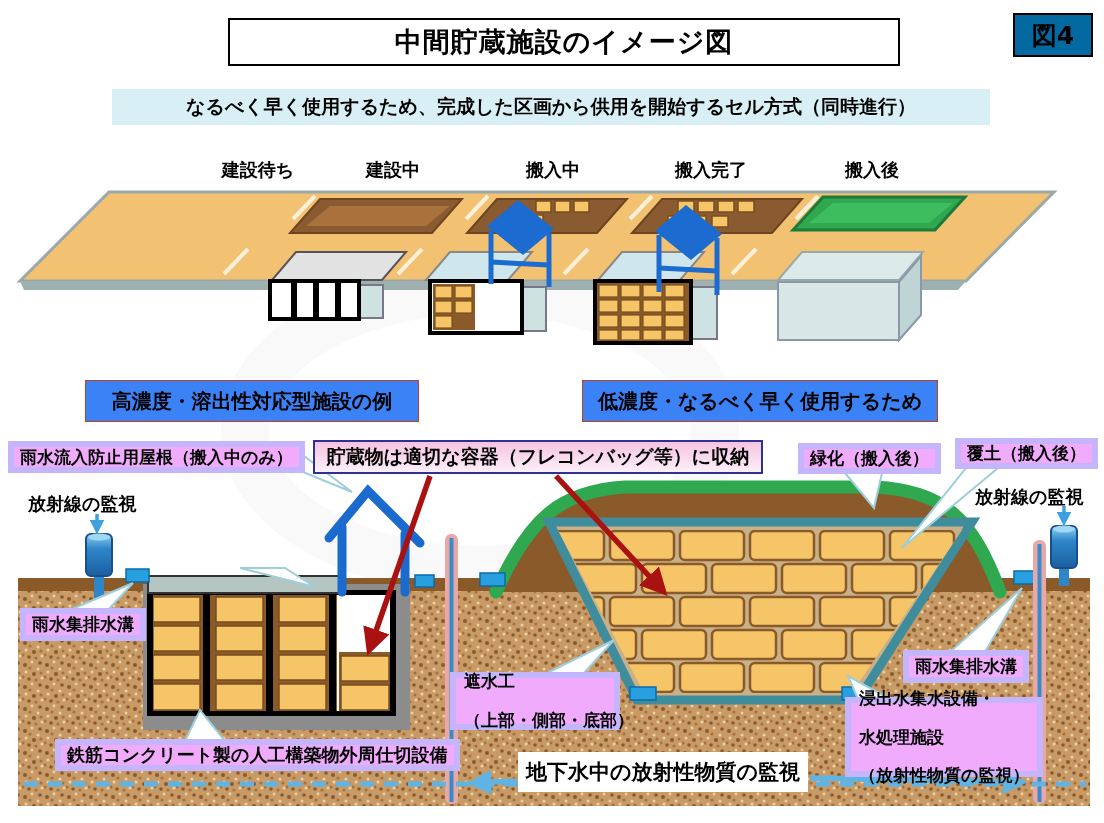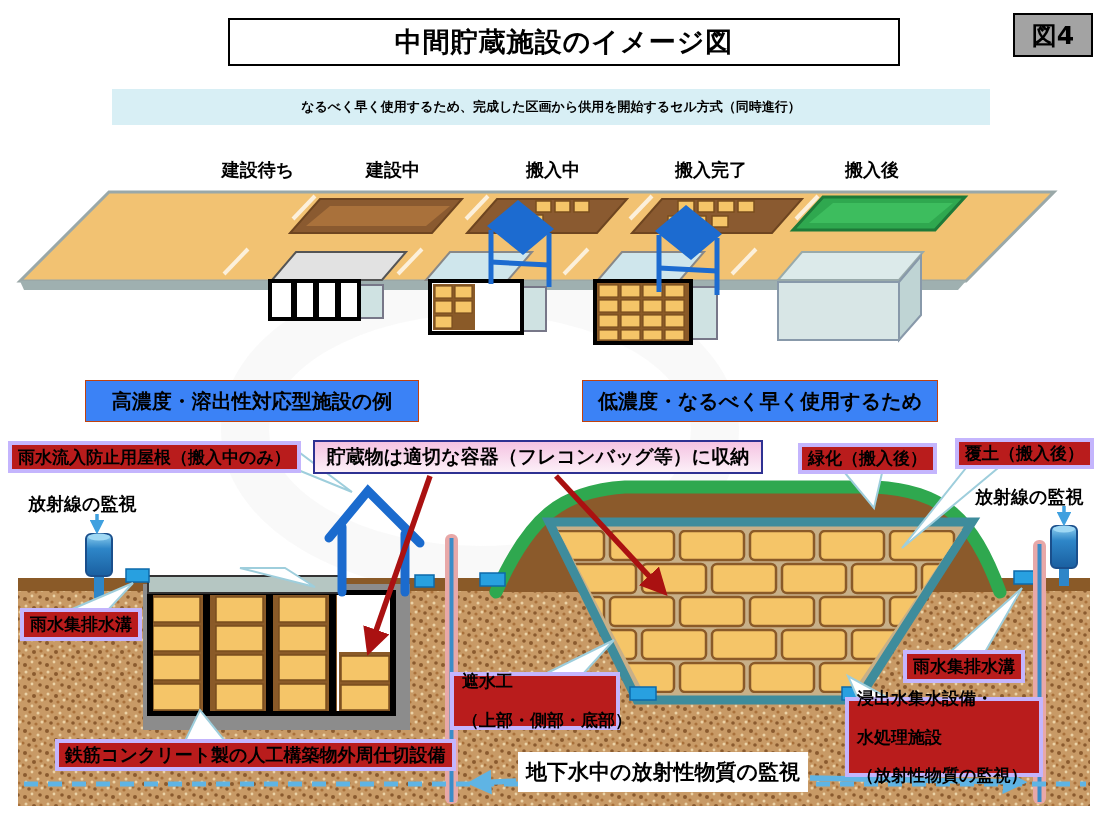--- a/index.html
+++ b/index.html
@@ -2,28 +2,28 @@
 <html><head>
 <meta charset="utf-8">
 <style>
   html,body{margin:0;padding:0;background:#fff;}
   .page{position:relative;width:1104px;height:823px;background:#fff;overflow:hidden;
         font-family:"DejaVu Sans","Liberation Sans",sans-serif;color:#000;padding-left:45px;}
   .abs{position:absolute;box-sizing:border-box;}
   .titlebox{border:2px solid #000;display:flex;align-items:center;justify-content:center;
             font-size:27px;font-weight:bold;letter-spacing:1px;background:#fff;z-index:6;}
   .figbox{border:2px solid #000;display:flex;align-items:center;justify-content:center;
-          font-size:25px;font-weight:bold;background:#a3a3a3;z-index:6;}
+          font-size:25px;font-weight:bold;background:#0369a1;z-index:6;}
   .banner{background:#D8EFF5;display:flex;align-items:center;justify-content:center;
-          font-size:13px;font-weight:bold;white-space:nowrap;z-index:6;}
+          font-size:19px;font-weight:bold;white-space:nowrap;z-index:6;}
   .stage{position:absolute;transform:translateX(-50%);font-size:18px;font-weight:bold;
          white-space:nowrap;z-index:6;}
   .hdr{border:1px solid #c2410c;background:#3b82f6;display:flex;align-items:center;justify-content:center;
        font-size:20px;font-weight:bold;white-space:nowrap;z-index:6;}
-  .callout{background:#b91c1c;border:4px solid #c4b5fd;display:flex;align-items:center;justify-content:center;
+  .callout{background:#f0abfc;border:6px solid #c4b5fd;display:flex;align-items:center;justify-content:center;
            font-size:17px;font-weight:bold;white-space:nowrap;z-index:7;padding:0 6px;}
   .callout.multi{flex-direction:column;align-items:flex-start;justify-content:center;line-height:1.35;gap:16px;}
   .plainlabel{font-size:18px;font-weight:bold;white-space:nowrap;z-index:7;}
   .pinknote{border:2px solid #2E3192;background:linear-gradient(#F5C3E2,#FCF0F8);
             display:flex;align-items:center;justify-content:center;font-size:19px;font-weight:bold;
             white-space:nowrap;z-index:8;}
   .gwbox{background:#fff;display:flex;align-items:center;justify-content:center;
          font-size:21px;font-weight:bold;white-space:nowrap;z-index:7;}
   svg{position:absolute;left:0;top:0;z-index:1;}
 </style>

